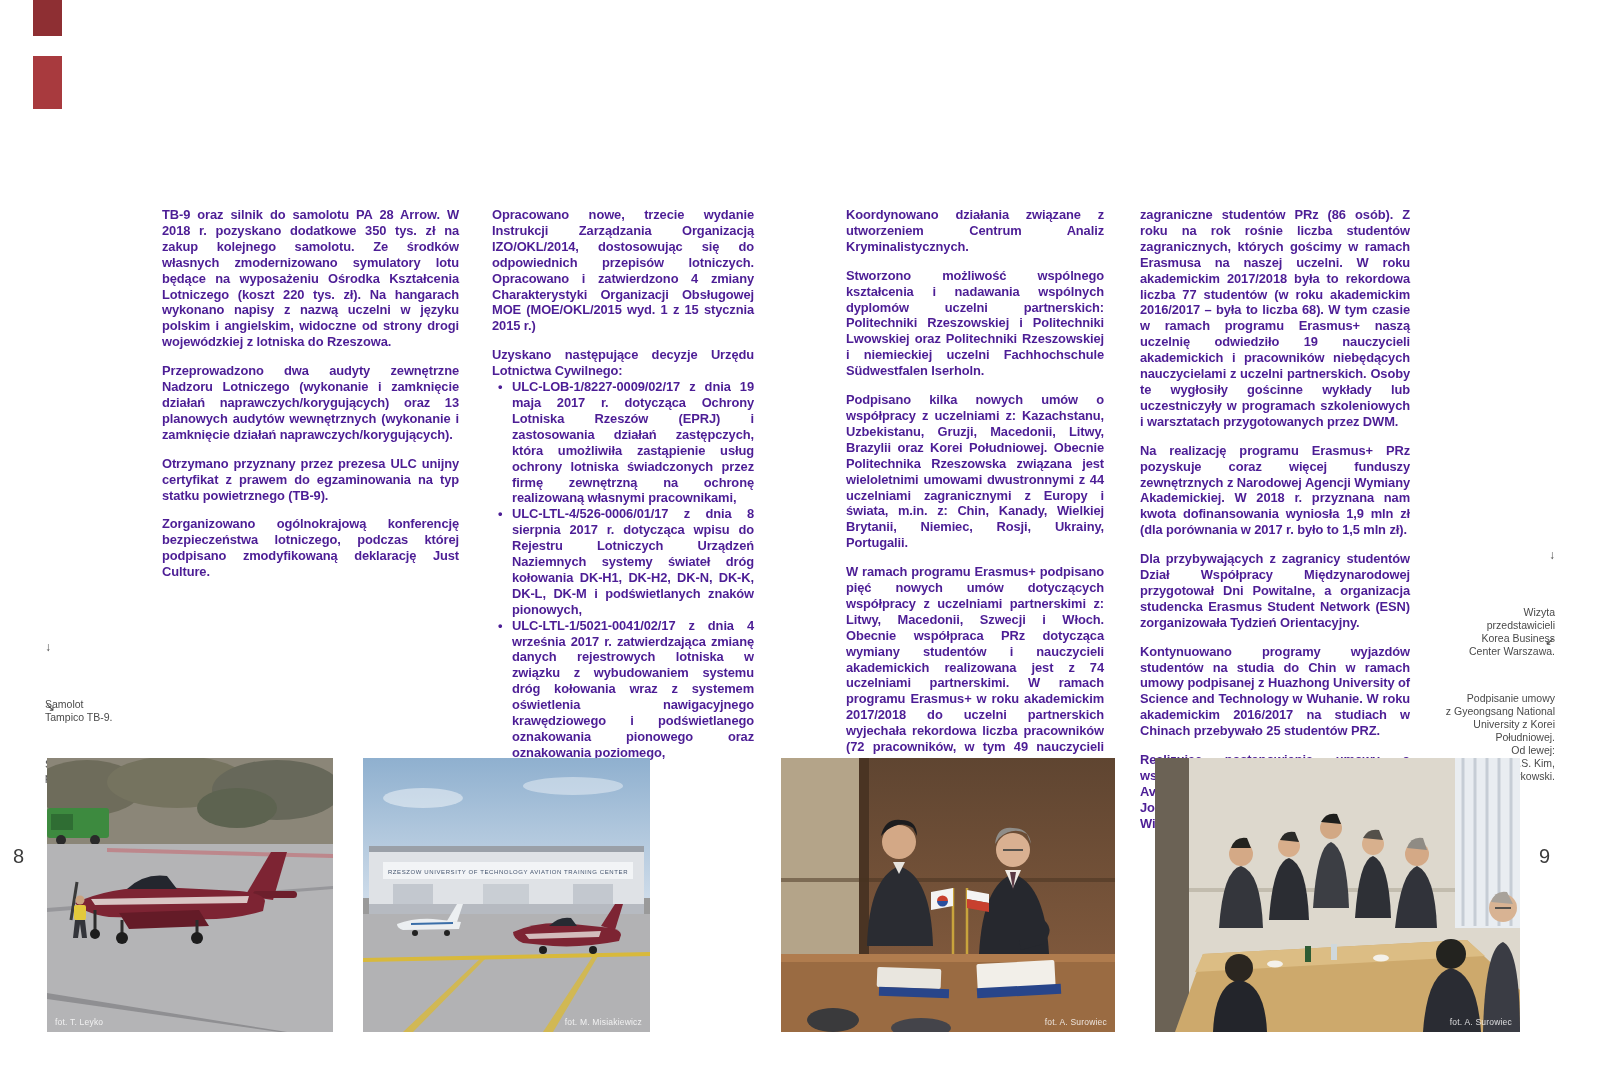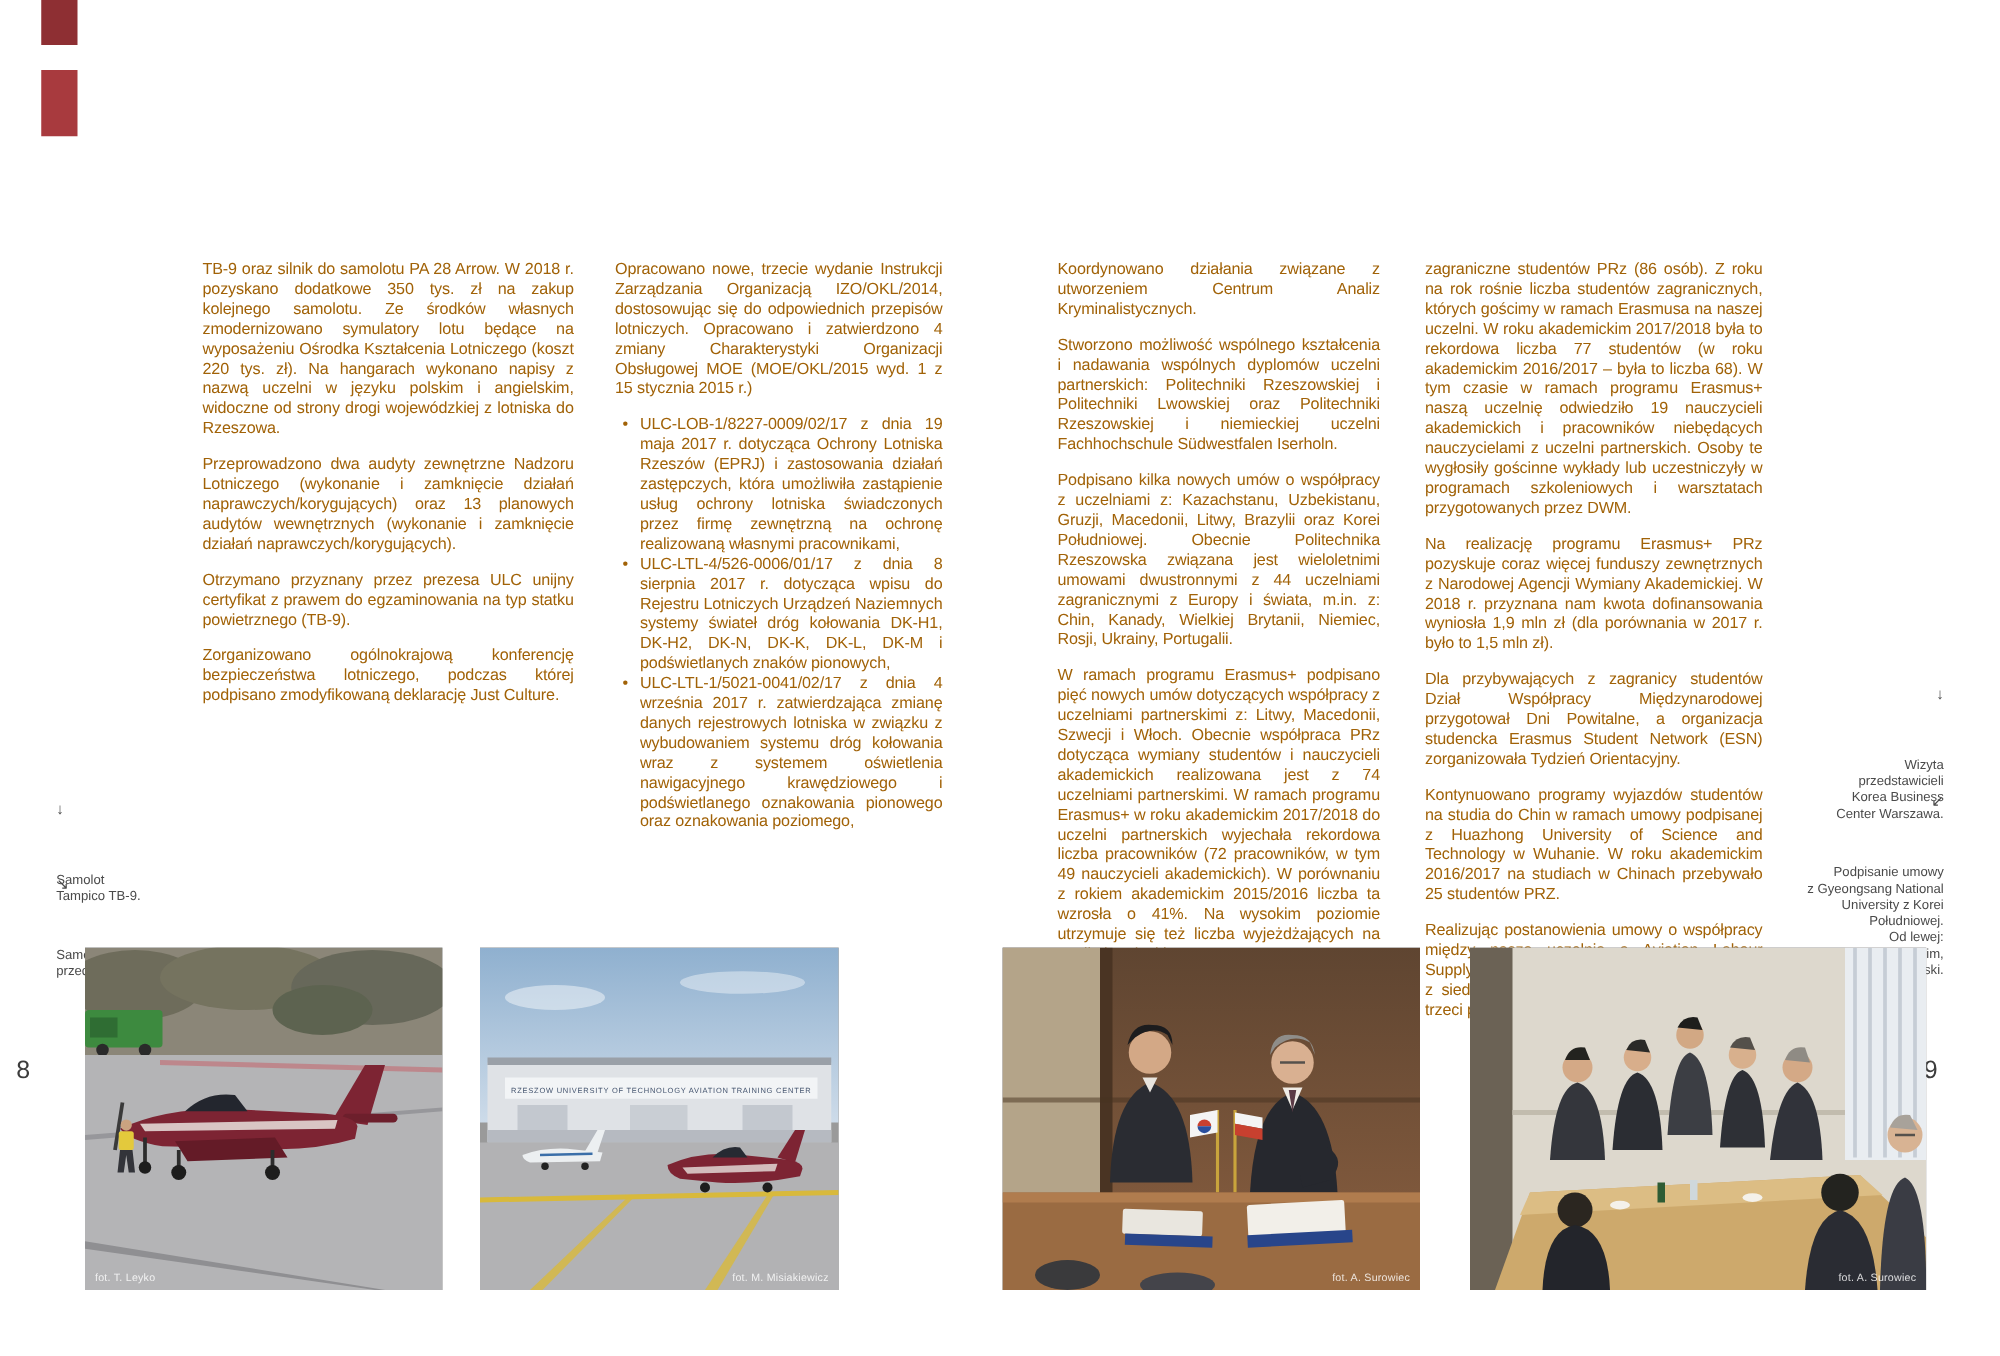--- a/index.html
+++ b/index.html
@@ -3,22 +3,22 @@
 <meta charset="utf-8">
 <style>
   html,body{margin:0;padding:0;background:#ffffff;}
   #canvas{position:relative;width:1600px;height:1085px;background:#ffffff;overflow:hidden;
           font-family:"Liberation Sans",sans-serif;}
   
   .mark{position:absolute;left:33px;width:29px;}
   #mark-top{top:0;height:36px;background:#8e2f33;}
   #mark-bottom{top:56px;height:53px;background:#a83a3e;}
   
-  .col{position:absolute;top:207px;color:#a16207;font-size:12.9px;line-height:15.9px;
-       text-align:justify;letter-spacing:-0.1px;}
+  .col{position:absolute;top:207px;color:#4c1d95;font-size:12.9px;line-height:15.9px;
+       text-align:justify;letter-spacing:-0.1px;font-weight:bold;}
   .col p{margin:0 0 13px 0;}
   #col1{left:162px;width:297px;}
   #col2{left:492px;width:262px;}
   #col3{left:846px;width:258px;}
   #col4{left:1140px;width:270px;}
   .col ul{margin:0;padding:0;list-style:none;}
   .col li{position:relative;padding-left:20px;margin:0;}
   .col li::before{content:"\2022";position:absolute;left:6px;top:0;}
   
   .mcap{position:absolute;font-size:10.5px;line-height:13px;color:#4a4a4a;}
@@ -26,21 +26,21 @@
   .mcap .lines{white-space:pre-line;margin-top:44px;}
   .mcap.leftside{left:45px;text-align:left;}
   .mcap.rightside{right:45px;text-align:right;}
   #lcap1{top:640px;} #lcap2{top:700px;}
   #rcap1{top:548px;} #rcap2{top:634px;}
   
   .pageno{position:absolute;font-size:20px;color:#3c3c3c;}
   #pageno-left{left:13px;top:845px;}
   #pageno-right{left:1539px;top:845px;}
   
-  .photo{position:absolute;top:758px;height:274px;overflow:hidden;background:#9a9a9a;margin-left:21px;}
+  .photo{position:absolute;top:758px;height:274px;overflow:hidden;background:#9a9a9a;}
   #photo1{left:47px;width:286px;}
   #photo2{left:363px;width:287px;}
   #photo3{left:781px;width:334px;}
   #photo4{left:1155px;width:365px;}
   .photo svg{display:block;width:100%;height:100%;}
   .credit{position:absolute;bottom:5px;font-size:8.5px;color:rgba(255,255,255,0.82);
           letter-spacing:0.2px;}
   .credit.cl{left:8px;} .credit.cr{right:8px;}
 </style>
 </head>
@@ -56,20 +56,21 @@
 
   <div id="col1" class="col">
     <p>TB-9 oraz silnik do samolotu PA 28 Arrow. W 2018 r. pozyskano dodatkowe 350 tys. zł na zakup kolejnego samolotu. Ze środków własnych zmodernizowano symulatory lotu będące na wyposażeniu Ośrodka Kształcenia Lotniczego (koszt 220 tys. zł). Na hangarach wykonano napisy z nazwą uczelni w języku polskim i angielskim, widoczne od strony drogi wojewódzkiej z lotniska do Rzeszowa.</p>
     <p>Przeprowadzono dwa audyty zewnętrzne Nadzoru Lotniczego (wykonanie i zamknięcie działań naprawczych/korygujących) oraz 13 planowych audytów wewnętrznych (wykonanie i zamknięcie działań naprawczych/korygujących).</p>
     <p>Otrzymano przyznany przez prezesa ULC unijny certyfikat z prawem do egzaminowania na typ statku powietrznego (TB-9).</p>
     <p>Zorganizowano ogólnokrajową konferencję bezpieczeństwa lotniczego, podczas której podpisano zmodyfikowaną deklarację Just Culture.</p>
   </div>
 
   <div id="col2" class="col">
     <p>Opracowano nowe, trzecie wydanie Instrukcji Zarządzania Organizacją IZO/OKL/2014, dostosowując się do odpowiednich przepisów lotniczych. Opracowano i zatwierdzono 4 zmiany Charakterystyki Organizacji Obsługowej MOE (MOE/OKL/2015 wyd. 1 z 15 stycznia 2015 r.)</p>
+    <p style="margin-bottom:0">Uzyskano następujące decyzje Urzędu Lotnictwa Cywilnego:</p>
     <ul>
       <li>ULC-LOB-1/8227-0009/02/17 z dnia 19 maja 2017 r. dotycząca Ochrony Lotniska Rzeszów (EPRJ) i zastosowania działań zastępczych, która umożliwiła zastąpienie usług ochrony lotniska świadczonych przez firmę zewnętrzną na ochronę realizowaną własnymi pracownikami,</li>
       <li>ULC-LTL-4/526-0006/01/17 z dnia 8 sierpnia 2017 r. dotycząca wpisu do Rejestru Lotniczych Urządzeń Naziemnych systemy świateł dróg kołowania DK-H1, DK-H2, DK-N, DK-K, DK-L, DK-M i podświetlanych znaków pionowych,</li>
       <li>ULC-LTL-1/5021-0041/02/17 z dnia 4 września 2017 r. zatwierdzająca zmianę danych rejestrowych lotniska w związku z wybudowaniem systemu dróg kołowania wraz z systemem oświetlenia nawigacyjnego krawędziowego i podświetlanego oznakowania pionowego oraz oznakowania poziomego,</li>
     </ul>
   </div>
 
   <div id="col3" class="col">
     <p>Koordynowano działania związane z utworzeniem Centrum Analiz Kryminalistycznych.</p>
     <p>Stworzono możliwość wspólnego kształcenia i nadawania wspólnych dyplomów uczelni partnerskich: Politechniki Rzeszowskiej i Politechniki Lwowskiej oraz Politechniki Rzeszowskiej i niemieckiej uczelni Fachhochschule Südwestfalen Iserholn.</p>

